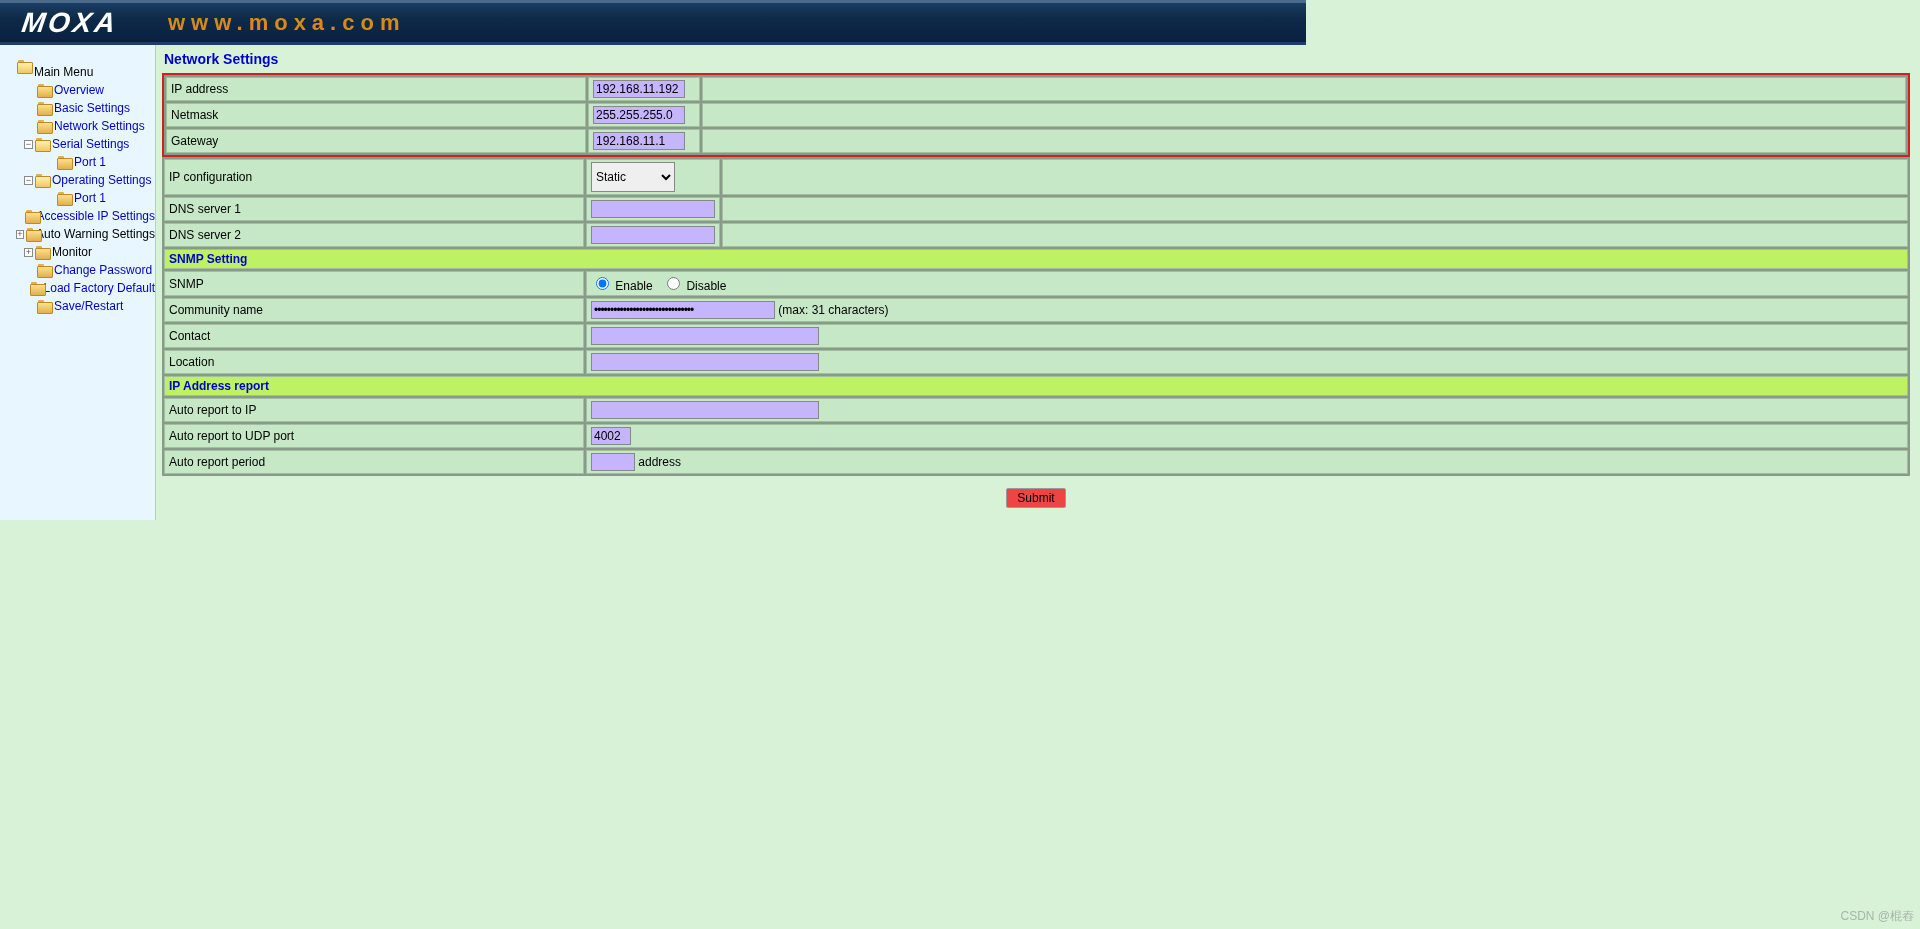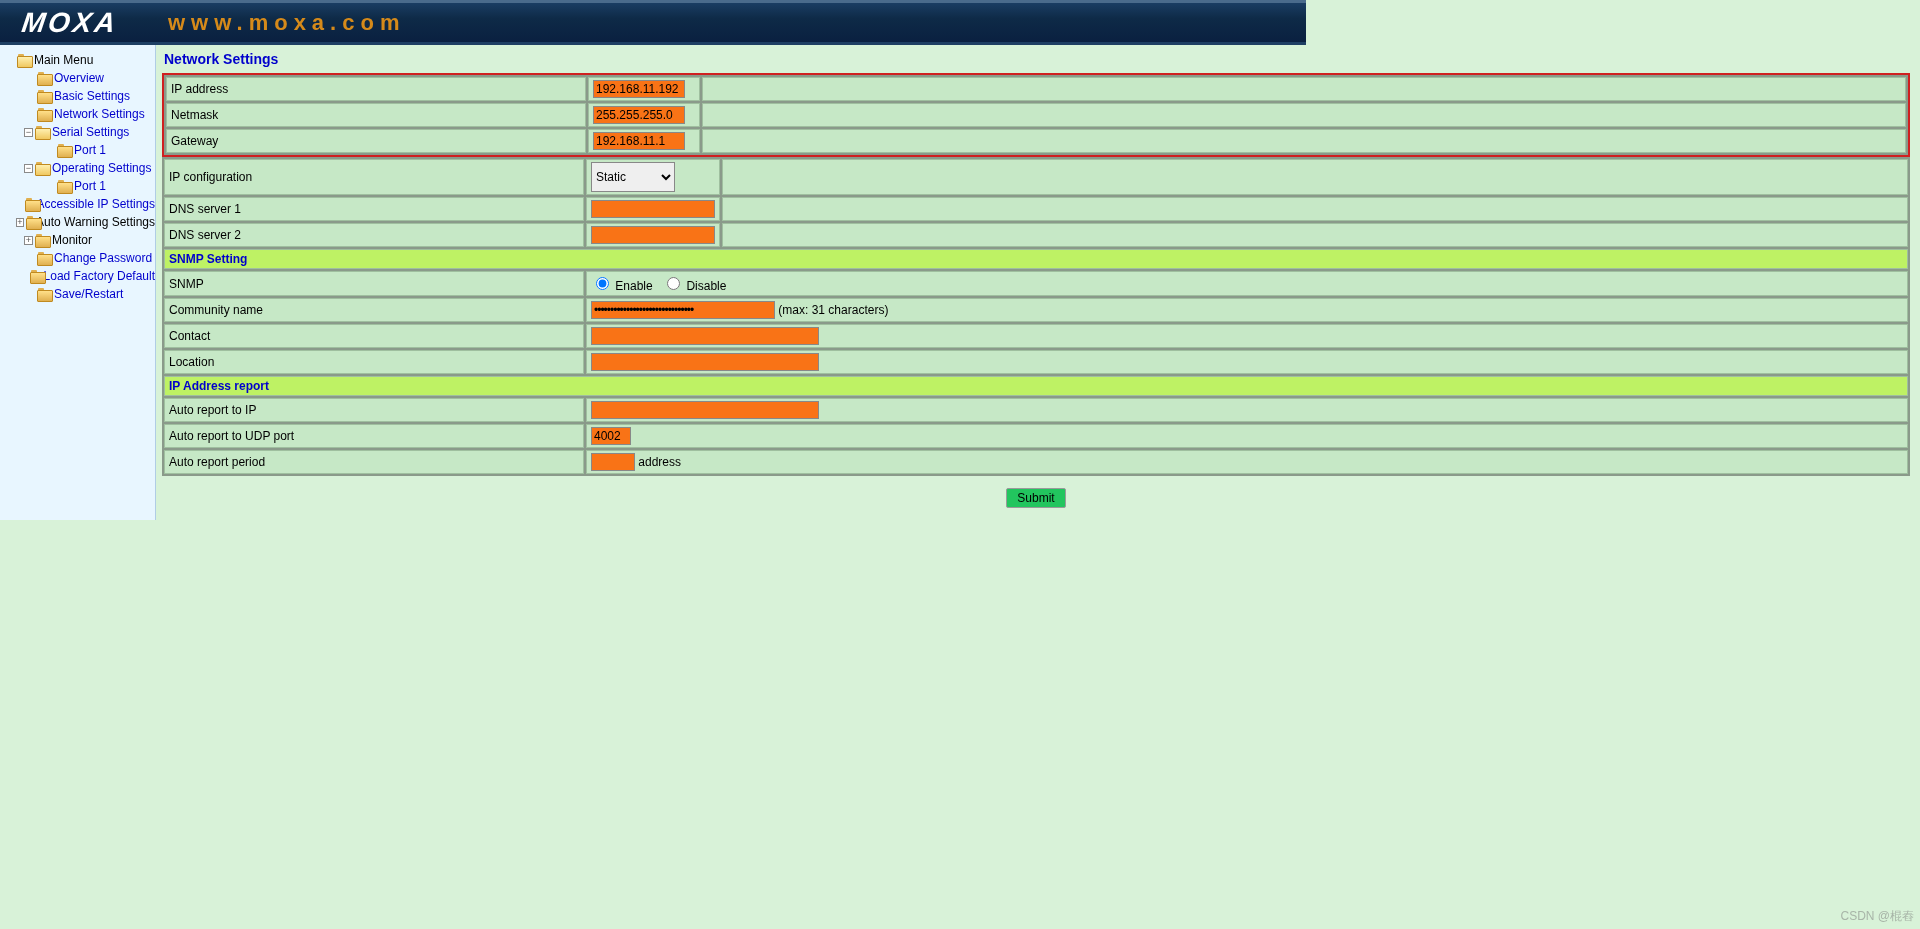--- a/index.html
+++ b/index.html
@@ -105,21 +105,21 @@
     border-radius: 1px;
   }
   .folder-icon.open::after {
     background: linear-gradient(to bottom, #fff0b0, #f0c860);
   }
   .tree a {
     color: #0000cc;
     text-decoration: none;
     cursor: pointer;
   }
-  .tree .root-label { color: #000; }
+  .tree .root-label { color: #000; margin-top: 12px; }
 
   
   .content {
     flex: 1;
     padding: 6px 10px 0 6px;
   }
   .page-title {
     color: #0000cc;
     font-weight: bold;
     font-size: 14px;
@@ -151,21 +151,21 @@
     border: 2px solid #d02020;
     padding: 0;
     margin-bottom: 0;
   }
   .highlight-box table.cfg { margin: 0; }
   input[type=text], input[type=password] {
     font-family: Verdana, Arial, sans-serif;
     font-size: 12px;
     padding: 1px 2px;
     border: 1px solid #888;
-    background: #f97316;
+    background: #c4b5fd;
   }
   input.narrow { width: 92px; }
   input.wide   { width: 124px; }
   input.xwide  { width: 228px; }
   input.mask   { width: 184px; letter-spacing: -1px; }
   input.tiny   { width: 29px; padding-left: 40px; }
   input.med    { width: 40px; }
   select {
     font-family: Verdana, Arial, sans-serif;
     font-size: 12px;
@@ -173,21 +173,21 @@
     background: #efefef;
     width: 84px;
     height: 30px;
   }
   .radio-row label { margin-right: 6px; }
   .submit-row { text-align: center; padding: 12px 0; }
   button.submit {
     font-family: Arial, sans-serif;
     font-size: 12px;
     padding: 2px 10px;
-    background: #22c55e;
+    background: #ef4444;
     border: 1px solid #9a9a9a;
     border-radius: 2px;
     cursor: pointer;
   }
   .watermark {
     position: fixed;
     right: 6px;
     bottom: 4px;
     color: rgba(120,120,120,0.5);
     font-size: 12px;

